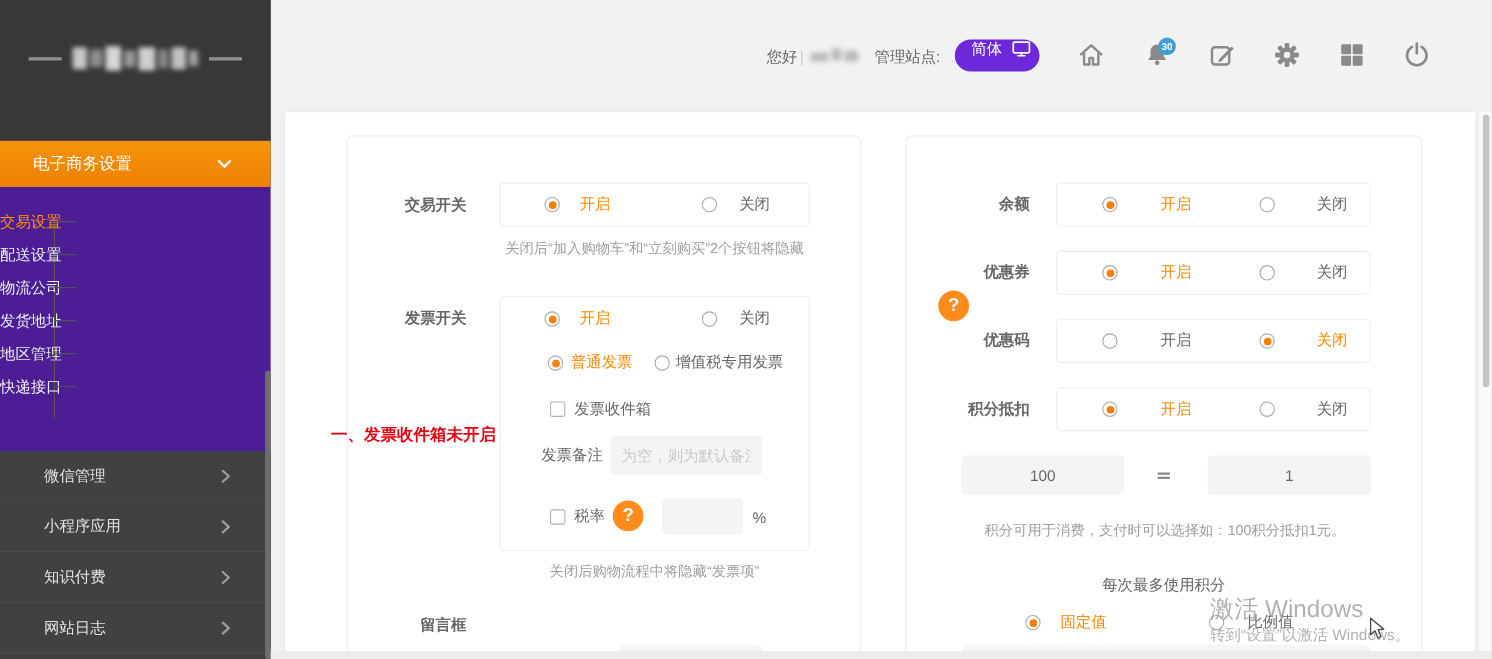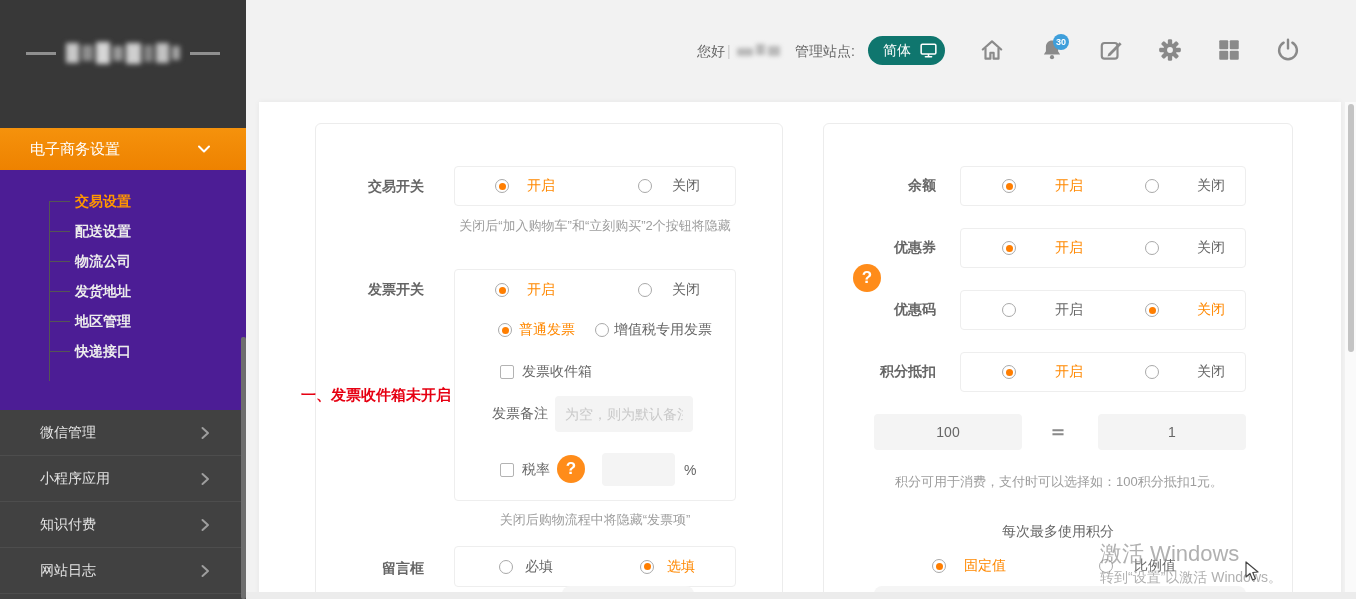--- a/index.html
+++ b/index.html
@@ -13,35 +13,35 @@
   #logo-area { position:relative; height:128px; background:#383838; }
   .logo-row { position:absolute; left:0; right:0; top:42px; display:flex; align-items:center; justify-content:center; gap:10px; }
   .logo-dash { width:30px; height:3px; background:#8f8f8f; }
   .logo-blocks { display:flex; align-items:center; gap:3px; filter:blur(2.6px); }
   .logo-blocks i { display:block; border-radius:1px; }
   .menu-main { position:absolute; left:0; top:128px; width:246px; height:42px; background:linear-gradient(180deg,#f5920c,#ee8200);
     color:#fff; font-size:15px; display:flex; align-items:center; padding-left:30px; cursor:pointer; }
   .menu-main svg { position:absolute; right:34px; }
   #submenu { position:absolute; left:0; top:186px; width:246px; }
   .tree-line { position:absolute; left:49px; top:15px; height:180px; width:1px; background:#555; }
-  .sub-item { position:relative; height:30px; line-height:30px; font-size:14px; color:#ececec; padding-left:75px; cursor:pointer;font-weight:bold; }
+  .sub-item { position:relative; height:30px; line-height:30px; font-size:14px; color:#ececec; cursor:pointer; }
   .sub-item::before { content:""; position:absolute; left:49px; top:50%; width:21px; height:1px; background:#555; }
   .sub-item.active { color:#ff9600; }
   #groups { position:absolute; left:0; top:410px; width:246px; }
   .group-item { position:relative; height:46px; background:#414141; border-bottom:1px solid #4d4d4d;
     color:#e3e3e3; font-size:14px; display:flex; align-items:center; padding-left:40px; cursor:pointer; }
   .group-item svg { position:absolute; right:34px; }
   .group-stub { height:6px; background:#414141; }
   #side-scroll { position:absolute; right:0; top:337px; width:5px; height:262px; background:#6e6e6e; border-radius:2px; }
   
   .hdr-text { position:absolute; font-size:14px; color:#666; top:43px; }
   #user-blur { position:absolute; left:737px; top:44px; display:flex; gap:3px; filter:blur(2.2px); }
   #user-blur i { display:block; background:#b9b9b9; }
-  #lang-pill { position:absolute; left:868px; top:36px; width:77px; height:29px; background:#0f766e; border-radius:15px;
-    color:#fff; font-size:14px; display:flex; align-items:center; padding-left:15px; gap:8px; cursor:pointer; }
+  #lang-pill { position:absolute; left:868px; top:36px; width:77px; height:29px; background:#6d28d9; border-radius:15px;
+    color:#fff; font-size:14px; display:flex; align-items:flex-start; padding-left:15px; gap:8px; cursor:pointer; }
   .hicon { position:absolute; top:37px; width:26px; height:26px; cursor:pointer; }
   #badge { position:absolute; left:1053px; top:34px; min-width:16px; height:16px; padding:0 2px; background:#3f9fdb; border-radius:8px;
     color:#fff; font-size:9px; font-weight:bold; display:flex; align-items:center; justify-content:center; }
   
   #card { position:absolute; left:259px; top:102px; width:1082px; height:497px; background:#fff; box-shadow:0 0 6px rgba(0,0,0,.05); }
   .panel { position:absolute; top:123px; width:470px; height:530px; background:#fff; border:1px solid #ececec; border-radius:6px; }
   #panel-left  { left:315px; width:468px; }
   #panel-right { left:823px; }
   .rowlabel { position:absolute; left:0; width:108px; text-align:right; font-size:14px; color:#666;font-weight:bold; }
   .obox { position:absolute; border:1px solid #eee; border-radius:4px; background:#fff; }
@@ -236,26 +236,20 @@
         <span class="cbx" style="left:45px"></span>
         <span class="olabel" style="left:67px">税率</span>
         <span class="qmark" style="left:102px;top:2px">?</span>
         <input class="ginput" style="position: absolute; left: 147px; top: 0px; width: 73px; height: 33px;">
         <span class="olabel" style="left:229px">%</span>
       </div>
     </div>
     <div class="helptext" style="left:138px;top:386px;width:282px">关闭后购物流程中将隐藏“发票项”</div>
 
     <div class="rowlabel" style="top:436px">留言框</div>
-    <div class="obox" style="left:138px;top:422px;width:282px;height:41px">
-      <span class="radio" style="left:44px"></span>
-      <span class="olabel" style="left:70px">必填</span>
-      <span class="radio sel" style="left:185px"></span>
-      <span class="olabel on" style="left:212px">选填</span>
-    </div>
     <div class="peek" style="left:246px;top:462px;width:132px"></div>
   </div>
 
   <div id="annotation">一、发票收件箱未开启</div>
 
   <div class="panel" id="panel-right">
 
     <div class="rowlabel" style="top:53px;width:112px">余额</div>
     <div class="obox" style="left:136px;top:42px;width:286px;height:40px">
       <span class="radio sel" style="left:41px"></span>

